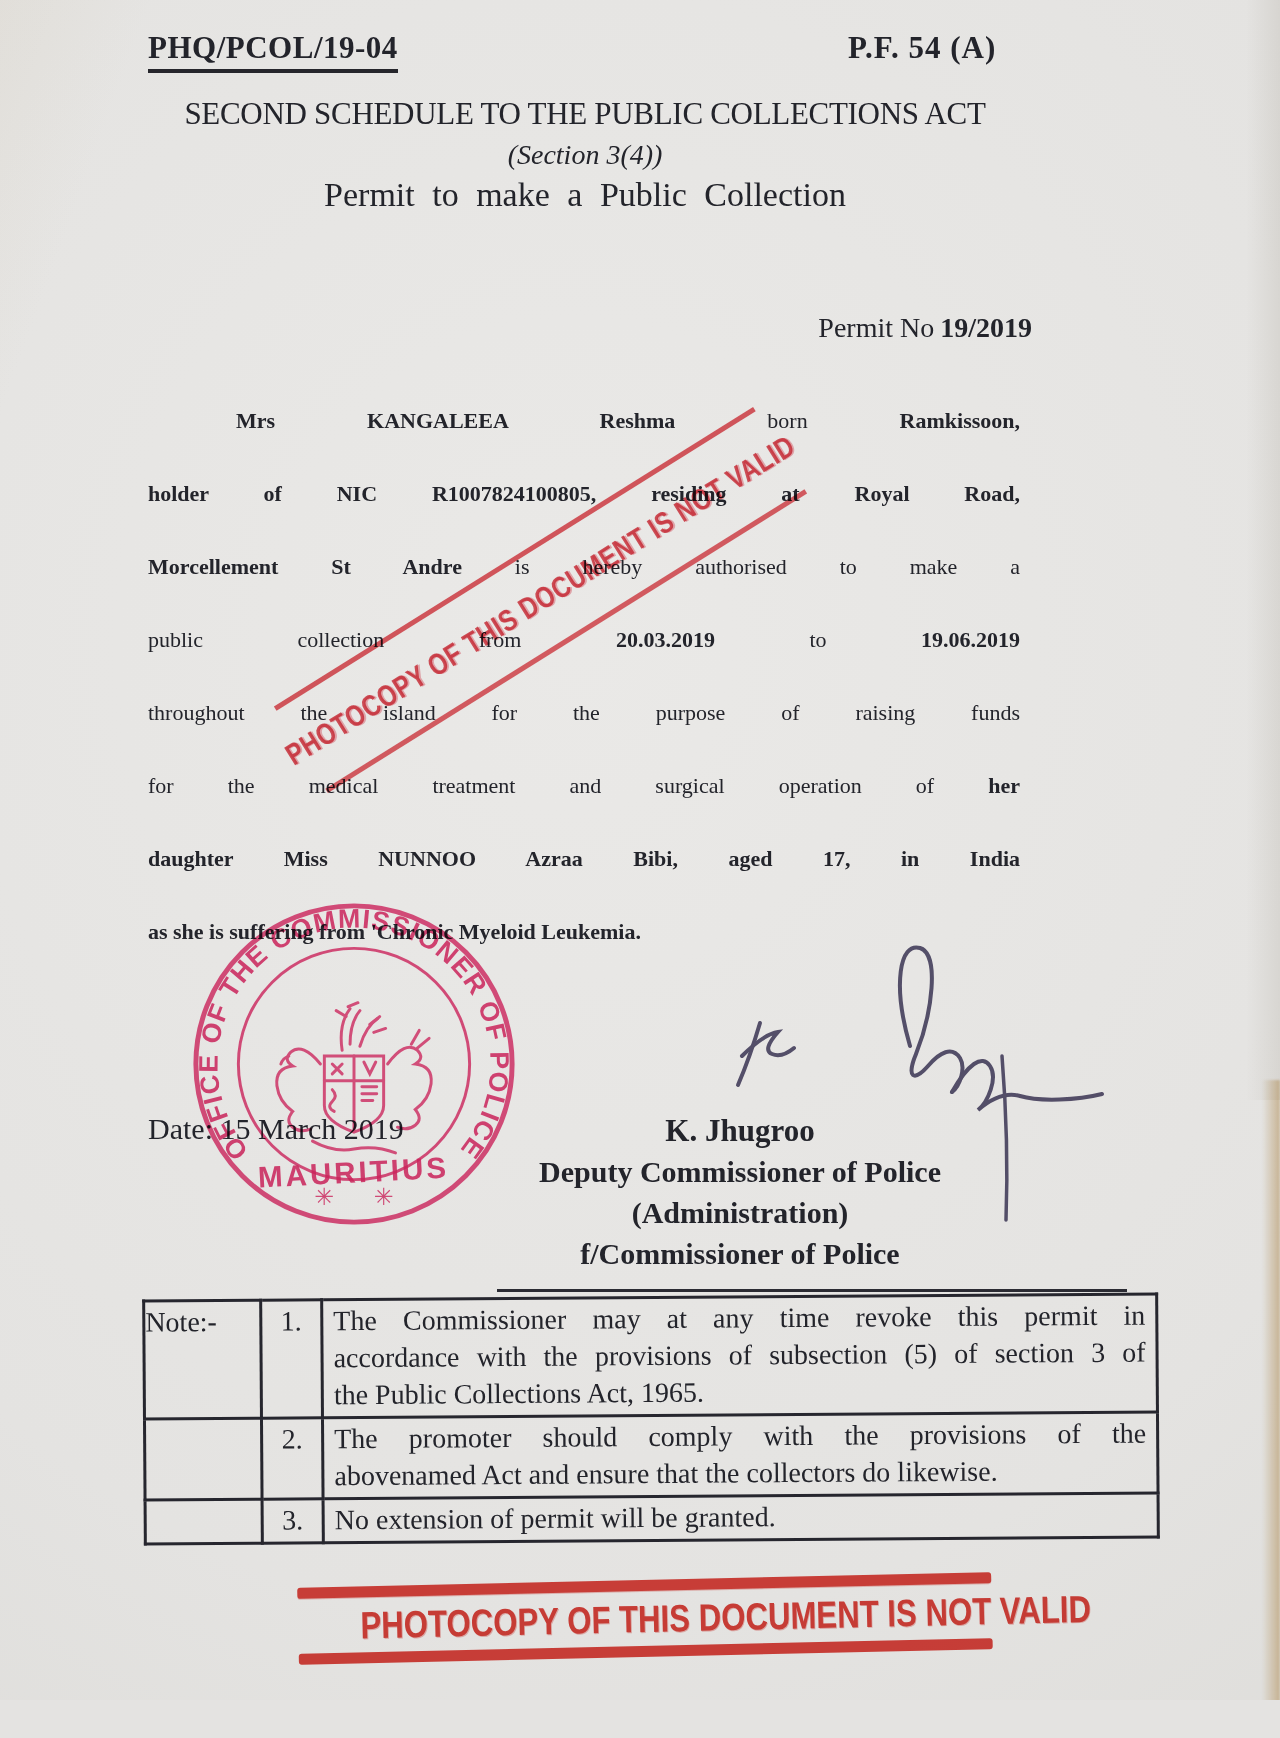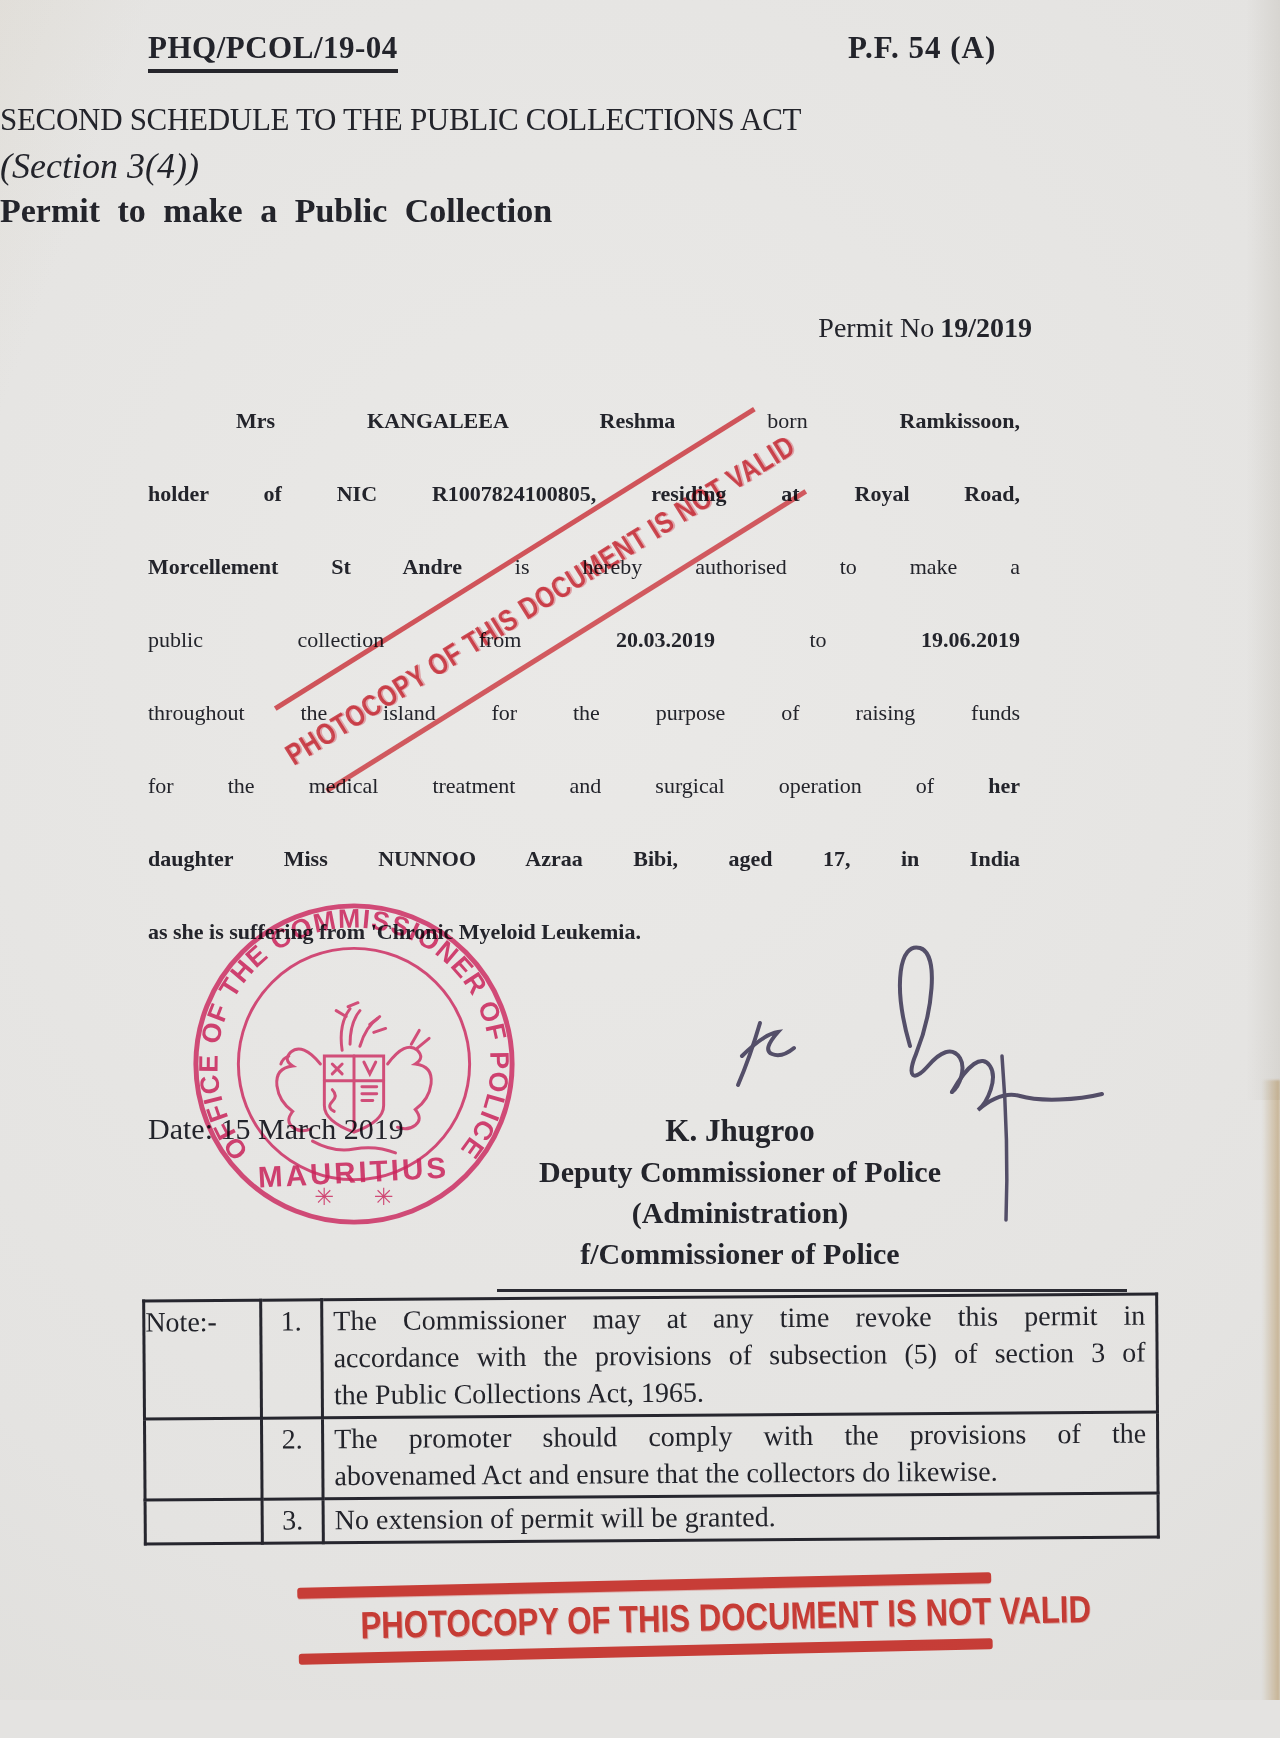--- a/index.html
+++ b/index.html
@@ -28,24 +28,24 @@
   }
   .ref{
     position:absolute;left:148px;top:30px;
     font-size:31px;font-weight:bold;letter-spacing:.5px;
     border-bottom:4px solid #26262c;padding-bottom:3px;
   }
   .formno{
     position:absolute;left:848px;top:30px;
     font-size:31px;font-weight:bold;letter-spacing:1px;text-align:right;
   }
-  .titles{position:absolute;left:0;top:102px;width:1170px;}
+  .titles{position:absolute;left:0;top:96px;width:1170px;text-align:center;}
   .t1{font-size:31px;letter-spacing:-.3px;margin-bottom:7px;}
-  .t2{font-size:36px;font-style:italic;margin-bottom:5px;}
-  .t3{font-size:34px;font-weight:bold;word-spacing:9px;}
+  .t2{font-size:28px;font-style:italic;margin-bottom:5px;}
+  .t3{font-size:34px;font-weight:normal;word-spacing:9px;}
   .permitno{
     position:absolute;top:312px;left:0;width:1032px;text-align:right;font-size:28px;
   }
   .permitno .b{margin-left:6px;}
   .b{font-weight:bold;}
   .docbody{
     position:absolute;left:148px;top:384px;width:872px;
     font-size:22px;line-height:73px;
   }
   .jline{text-align:justify;}

